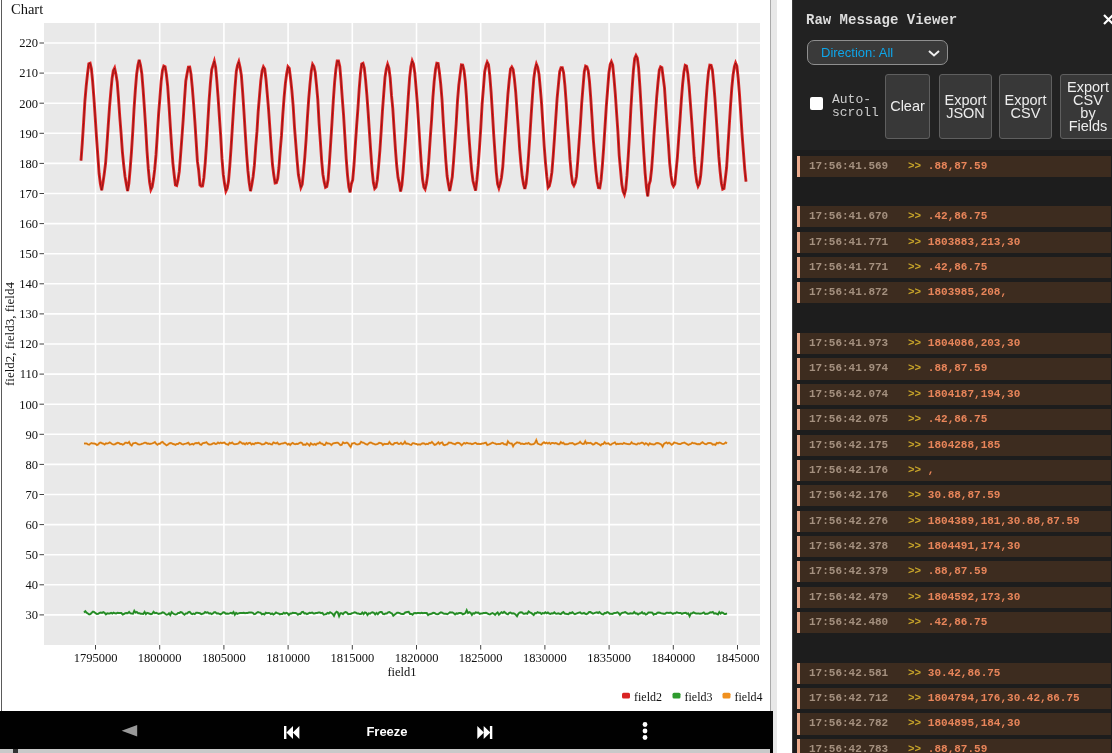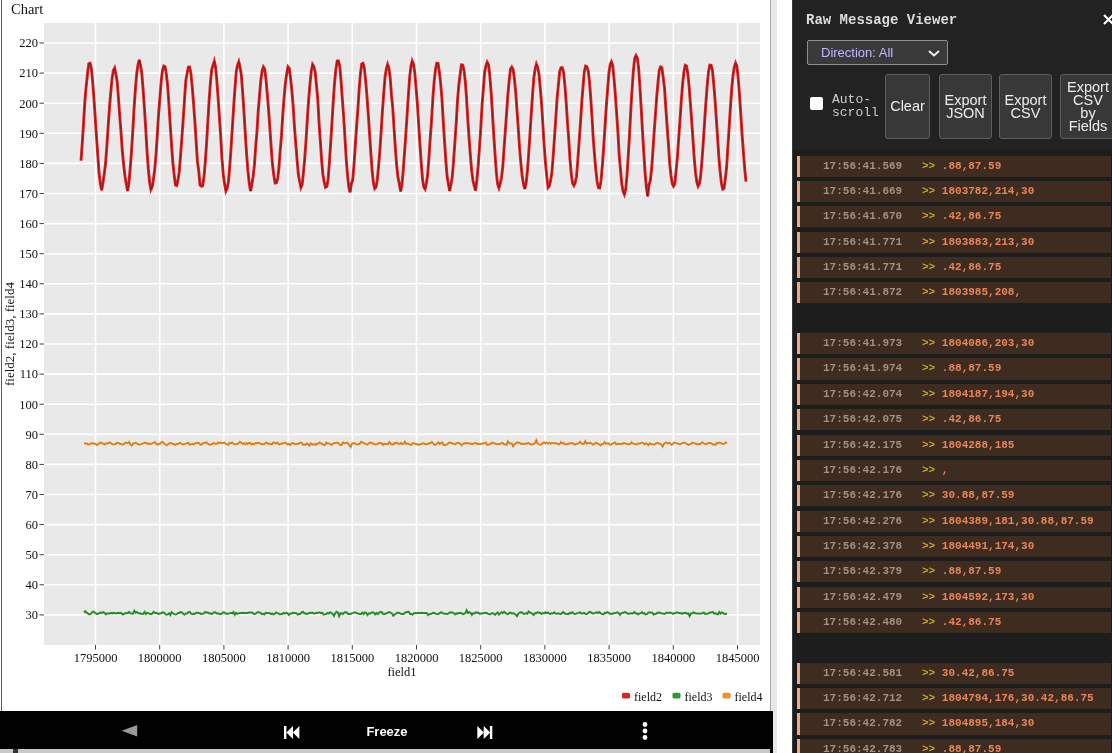--- a/index.html
+++ b/index.html
@@ -6,24 +6,24 @@
 #leftline{position:absolute;left:1px;top:0;width:1px;height:749px;background:#5a5a5a}
 #divider{position:absolute;left:770px;top:0;width:7px;height:753px;background:#e8e8e8;border-left:1px solid #a9a9a9}
 #bar{position:absolute;left:0;top:711px;width:773px;height:44px;background:#010101}
 #bstrip{position:absolute;left:0;top:749px;width:770px;height:4px;background:#c9c9c9}
 #bmark{position:absolute;left:13px;top:749px;width:5px;height:4px;background:#333}
 #freeze{position:absolute;left:337px;width:100px;text-align:center;color:#fff;font-weight:bold;font-size:13px;font-family:"Liberation Sans",sans-serif}
 #panel{position:absolute;left:792px;top:0;width:335px;height:753px;background:#222;border-left:1px solid #3a3a3a}
 #ptitle{position:absolute;left:13px;top:12px;font-family:"Liberation Mono",monospace;font-weight:bold;font-size:14px;color:#ddd}
 #list{position:absolute;left:0;top:150px;width:321px;height:603px;background:#1d1d1d;overflow:hidden}
 .row{position:absolute;left:4px;width:314px;height:21.2px;background:#3d2c1f;border-left:3px solid #eaaa8c;font-family:"Liberation Mono",monospace;font-size:11px;font-weight:bold;line-height:21px;white-space:nowrap;overflow:hidden}
-.ts{color:#a4907f;margin-left:23px}
+.ts{color:#a4907f;margin-left:9px}
 .gg{color:#c7a42a}
 .msg{color:#e8855a}
-#sel{position:absolute;left:14px;top:40px;width:141px;height:25px;background:#3a3a3a;border:1px solid #8f8f8f;border-radius:2px;color:#c4b5fd;font-size:13px;line-height:24px;padding-left:13px}
+#sel{position:absolute;left:14px;top:40px;width:141px;height:25px;background:#3a3a3a;border:1px solid #8f8f8f;border-radius:7px;color:#0ea5e9;font-size:13px;line-height:24px;padding-left:13px}
 #cb{position:absolute;left:17px;top:97px;width:13px;height:13px;background:#fff;border-radius:2px}
 #albl{position:absolute;left:39px;top:93px;font-family:"Liberation Mono",monospace;font-size:13px;line-height:13px;color:#ccc}
 .btn{position:absolute;top:74px;height:65px;background:#383838;border:1px solid #5f5f5f;border-radius:3px;color:#ededed;font-size:14.5px;line-height:13px;display:flex;align-items:center;justify-content:center;text-align:center}
 #sbtrack{position:absolute;left:321px;top:150px;width:14px;height:603px;background:#292929}
 #sbthumb{position:absolute;left:1px;top:0;width:12px;height:16px;background:#8a8a8a}
 </style></head><body>
 <div id="page">
 <svg width="772" height="711" style="position:absolute;left:0;top:0">
 <rect x="44" y="23" width="716" height="622" fill="#e9e9e9"></rect>
 <path d="M44 614.9H760M44 584.8H760M44 554.7H760M44 524.6H760M44 494.5H760M44 464.4H760M44 434.3H760M44 404.2H760M44 374.1H760M44 344H760M44 313.9H760M44 283.8H760M44 253.7H760M44 223.6H760M44 193.5H760M44 163.4H760M44 133.3H760M44 103.2H760M44 73.1H760M44 43H760M95.5 23V645M159.7 23V645M223.9 23V645M288.1 23V645M352.3 23V645M416.5 23V645M480.7 23V645M544.9 23V645M609.1 23V645M673.3 23V645M737.5 23V645" stroke="#ffffff" stroke-width="1.6" fill="none"></path>
@@ -110,21 +110,20 @@
           <path d="M1 1L6 5.5L11 1" stroke="#eee" stroke-width="2" fill="none"></path>
         </svg></div>
 <div id="cb"></div>
 <div id="albl">Auto-<br>scroll</div>
 <div class="btn" style="left:92px;width:45px">Clear</div>
 <div class="btn" style="left:146px;width:53px">Export<br>JSON</div>
 <div class="btn" style="left:206px;width:53px">Export<br>CSV</div>
 <div class="btn" style="left:267px;width:56px">Export<br>CSV<br>by<br>Fields</div>
 <div id="list">
 <div class="row" style="top:5.5px"><span class="ts">17:56:41.569</span><span class="gg">&nbsp;&nbsp;&nbsp;&gt;&gt;</span><span class="msg">&nbsp;.88,87.59</span></div>
-<div class="row" style="top:30.9px"><span class="ts">17:56:41.669</span><span class="gg">&nbsp;&nbsp;&nbsp;&gt;&gt;</span><span class="msg">&nbsp;1803782,214,30</span></div>
 <div class="row" style="top:56.2px"><span class="ts">17:56:41.670</span><span class="gg">&nbsp;&nbsp;&nbsp;&gt;&gt;</span><span class="msg">&nbsp;.42,86.75</span></div>
 <div class="row" style="top:81.6px"><span class="ts">17:56:41.771</span><span class="gg">&nbsp;&nbsp;&nbsp;&gt;&gt;</span><span class="msg">&nbsp;1803883,213,30</span></div>
 <div class="row" style="top:106.9px"><span class="ts">17:56:41.771</span><span class="gg">&nbsp;&nbsp;&nbsp;&gt;&gt;</span><span class="msg">&nbsp;.42,86.75</span></div>
 <div class="row" style="top:132.3px"><span class="ts">17:56:41.872</span><span class="gg">&nbsp;&nbsp;&nbsp;&gt;&gt;</span><span class="msg">&nbsp;1803985,208,</span></div>
 <div class="row" style="top:183.0px"><span class="ts">17:56:41.973</span><span class="gg">&nbsp;&nbsp;&nbsp;&gt;&gt;</span><span class="msg">&nbsp;1804086,203,30</span></div>
 <div class="row" style="top:208.4px"><span class="ts">17:56:41.974</span><span class="gg">&nbsp;&nbsp;&nbsp;&gt;&gt;</span><span class="msg">&nbsp;.88,87.59</span></div>
 <div class="row" style="top:233.7px"><span class="ts">17:56:42.074</span><span class="gg">&nbsp;&nbsp;&nbsp;&gt;&gt;</span><span class="msg">&nbsp;1804187,194,30</span></div>
 <div class="row" style="top:259.1px"><span class="ts">17:56:42.075</span><span class="gg">&nbsp;&nbsp;&nbsp;&gt;&gt;</span><span class="msg">&nbsp;.42,86.75</span></div>
 <div class="row" style="top:284.5px"><span class="ts">17:56:42.175</span><span class="gg">&nbsp;&nbsp;&nbsp;&gt;&gt;</span><span class="msg">&nbsp;1804288,185</span></div>
 <div class="row" style="top:309.8px"><span class="ts">17:56:42.176</span><span class="gg">&nbsp;&nbsp;&nbsp;&gt;&gt;</span><span class="msg">&nbsp;,</span></div>

